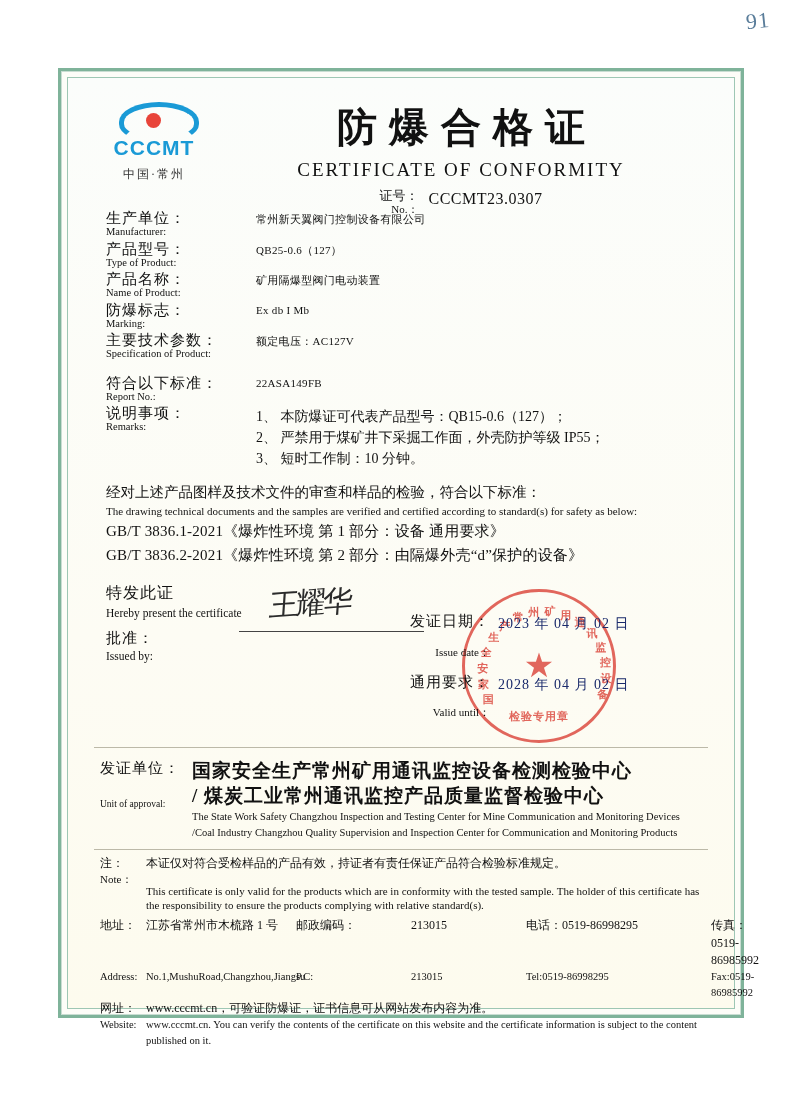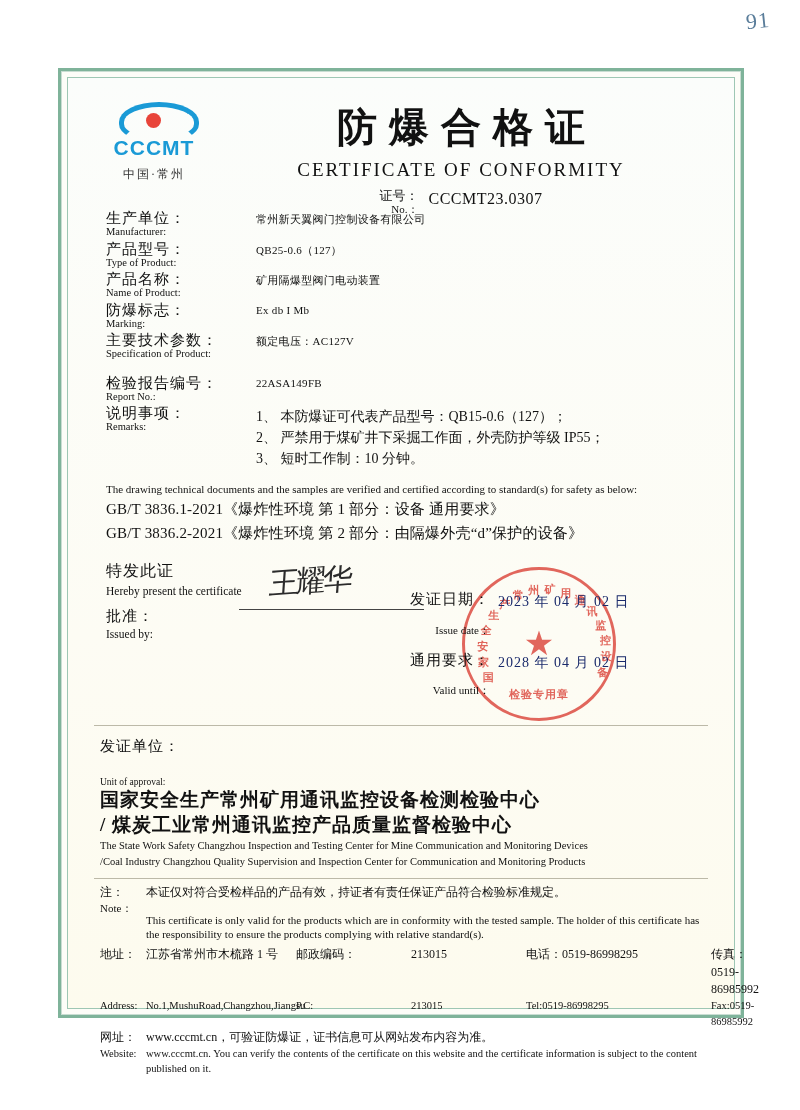--- a/index.html
+++ b/index.html
@@ -335,21 +335,20 @@
     margin: 4px 0 0 0;
     border-top: 1px solid #bcb9a8;
   }
 
   
   .approval {
     margin-top: 10px;
     display: flex;
     align-items: flex-start;
     padding-left: 6px;
-    flex-direction: column;
   }
   .approval .lbl {
     width: 92px;
     flex: none;
     line-height: 1.1;
     padding-top: 2px;
   }
   .approval .lbl .cn { display:block; font-size: 15px; color:#111; letter-spacing:1px;}
   .approval .lbl .en { display:block; font-size: 9.5px; color:#111; margin-top: 22px;}
   .approval .body { flex: 1; }
@@ -481,40 +480,41 @@
             <span class="cn">主要技术参数：</span>
             <span class="en">Specification of Product:</span>
           </div>
           <div class="field-value">额定电压：AC127V</div>
         </div>
 
         <div class="spacer-12"></div>
 
         <div class="field-row">
           <div class="field-label">
-            <span class="cn">检验报告编号：</span>
+            <span class="cn">符合以下标准：</span>
             <span class="en">Report No.:</span>
           </div>
           <div class="field-value">22ASA149FB</div>
         </div>
 
         <div class="field-row">
           <div class="field-label">
             <span class="cn">说明事项：</span>
             <span class="en">Remarks:</span>
           </div>
           <div class="remarks-list">
             <div>1、 本防爆证可代表产品型号：QB15-0.6（127）；</div>
             <div>2、 严禁用于煤矿井下采掘工作面，外壳防护等级 IP55；</div>
             <div>3、 短时工作制：10 分钟。</div>
           </div>
         </div>
       </div>
 
       <div class="standards">
+        <div class="line-cn">经对上述产品图样及技术文件的审查和样品的检验，符合以下标准：</div>
         <div class="line-en">The drawing technical documents and the samples are verified and certified according to standard(s) for safety as below:</div>
         <div class="std">GB/T 3836.1-2021《爆炸性环境 第 1 部分：设备 通用要求》</div>
         <div class="std">GB/T 3836.2-2021《爆炸性环境 第 2 部分：由隔爆外壳“d”保护的设备》</div>
       </div>
 
       <div class="issue-block">
         <div class="cn-1">特发此证</div>
         <div class="en-1">Hereby present the certificate</div>
         <div class="cn-2">批准：</div>
         <div class="en-2">Issued by:</div>

